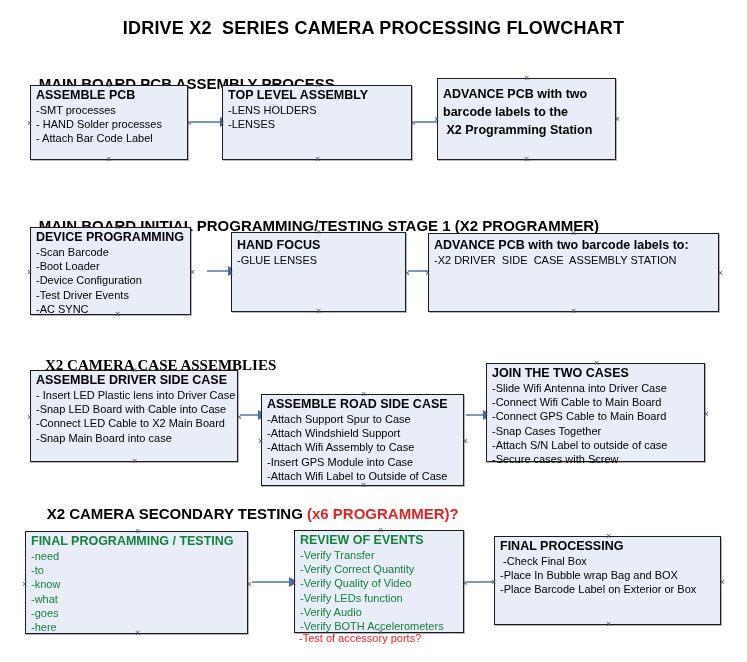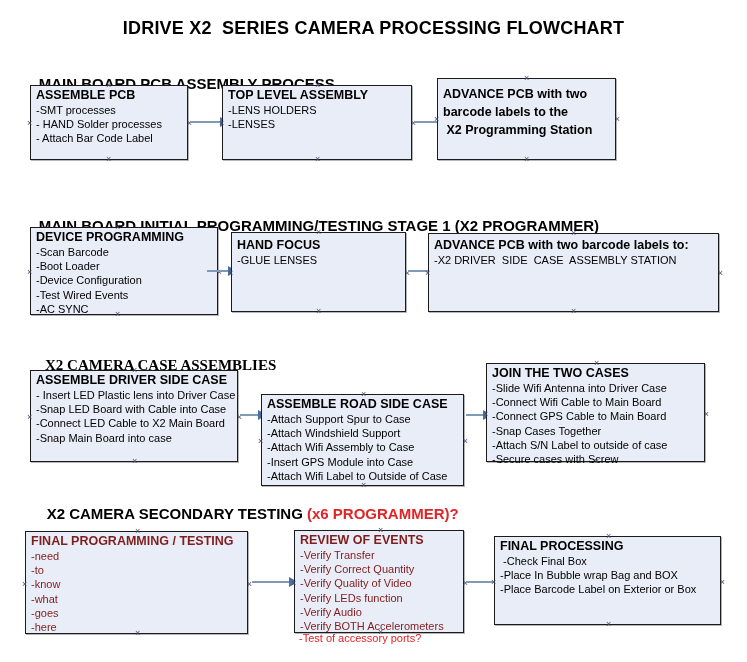--- a/index.html
+++ b/index.html
@@ -73,21 +73,21 @@
     line-height: 14.2px;
     white-space: pre;
   }
   .node.multi-title .title {
     font-size: 12.5px;
     font-weight: bold;
     line-height: 18px;
   }
   .node.red .title,
   .node.red .line {
-    color: #7f1d1d;
+    color: #15803d;
   }
 
   
   .handle {
     position: absolute;
     font-size: 9px;
     line-height: 9px;
     color: #4a4a6a;
     font-family: "Liberation Sans", sans-serif;
     user-select: none;
@@ -169,27 +169,27 @@
     <span class="handle" style="left:86px; top:-5px;"></span>
     <span class="handle" style="left:86px; bottom:-5px;"></span>
     <span class="handle" style="left:-4px; top:36px;"></span>
     <span class="handle" style="right:-5px; top:36px;"></span>
   </div>
 
   <div class="section-head" style="left:22px; top:200px;">
     <span>MAIN BOARD INITIAL PROGRAMMING/TESTING STAGE 1 (X2 PROGRAMMER)</span>
   </div>
 
-  <div class="node" style="left:30px; top:227px; width:188px; height:88px;">
+  <div class="node" style="left:30px; top:227px; width:161px; height:88px;">
     <div class="inner">
       <div class="title">DEVICE PROGRAMMING</div>
       <div class="line">-Scan Barcode</div>
       <div class="line">-Boot Loader</div>
       <div class="line">-Device Configuration</div>
-      <div class="line">-Test Wired Events</div>
+      <div class="line">-Test Driver Events</div>
       <div class="line">-AC SYNC</div>
     </div>
     <span class="handle" style="left:84px; top:-5px;"></span>
     <span class="handle" style="left:84px; bottom:-5px;"></span>
     <span class="handle" style="left:-4px; top:40px;"></span>
     <span class="handle" style="right:-5px; top:40px;"></span>
   </div>
 
   <div class="arrow" style="left:207px; top:270px; width:22px;"></div>
 

